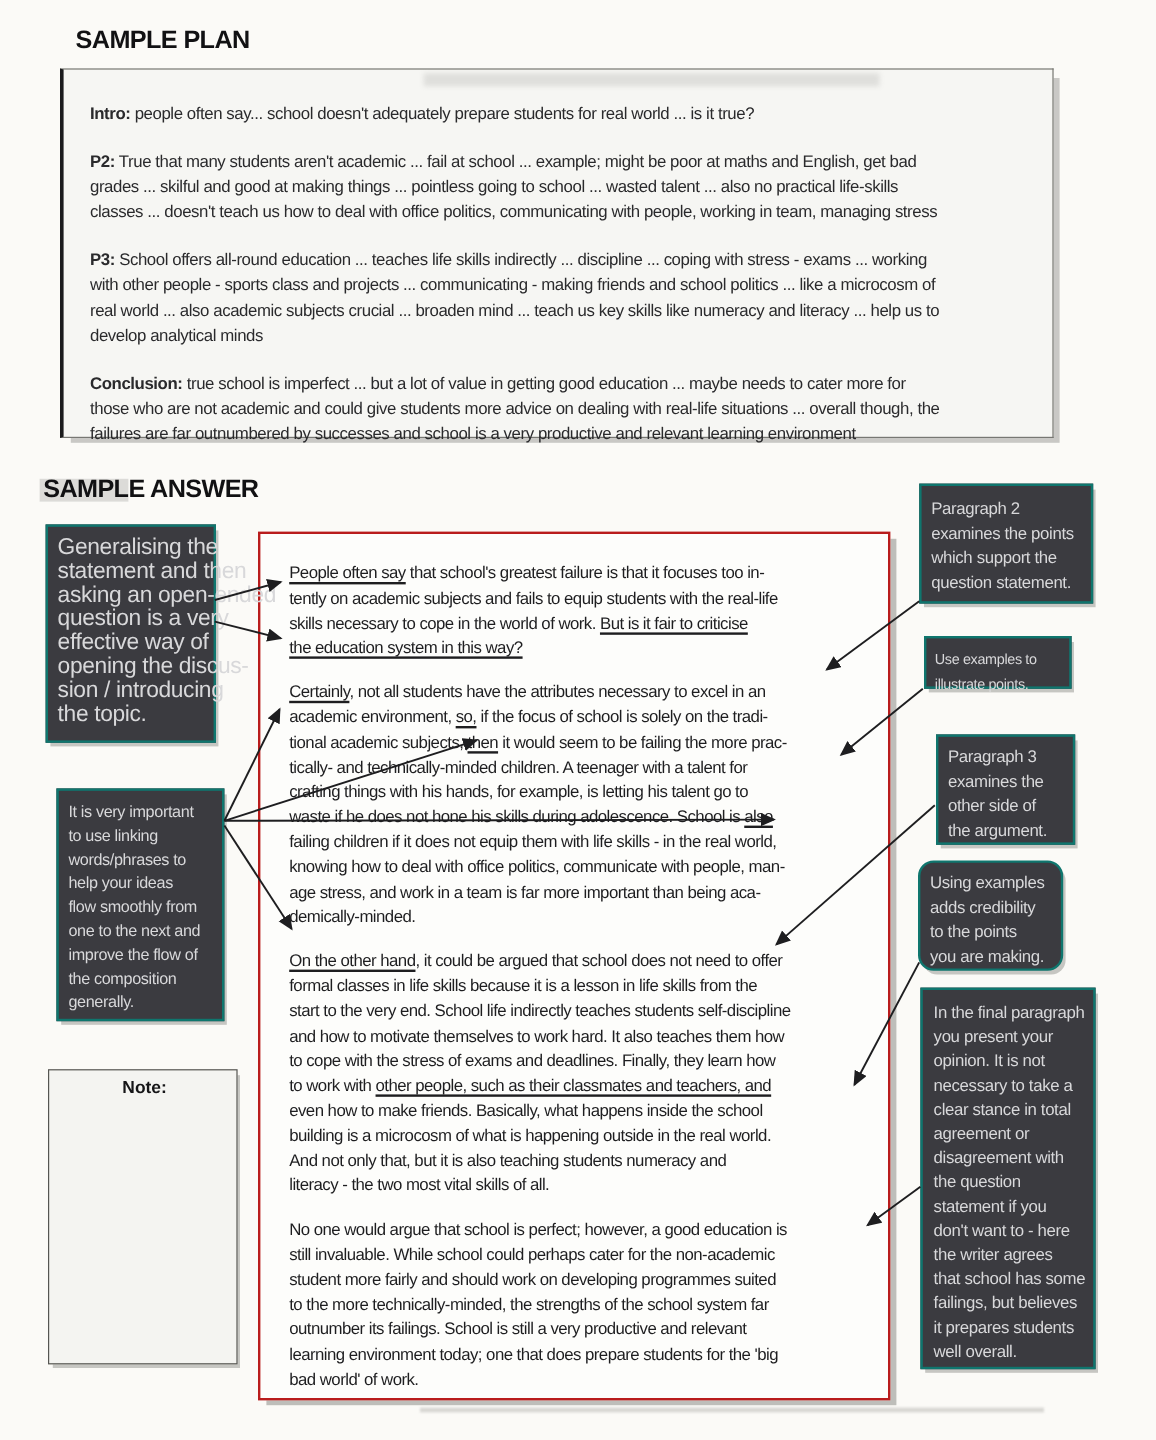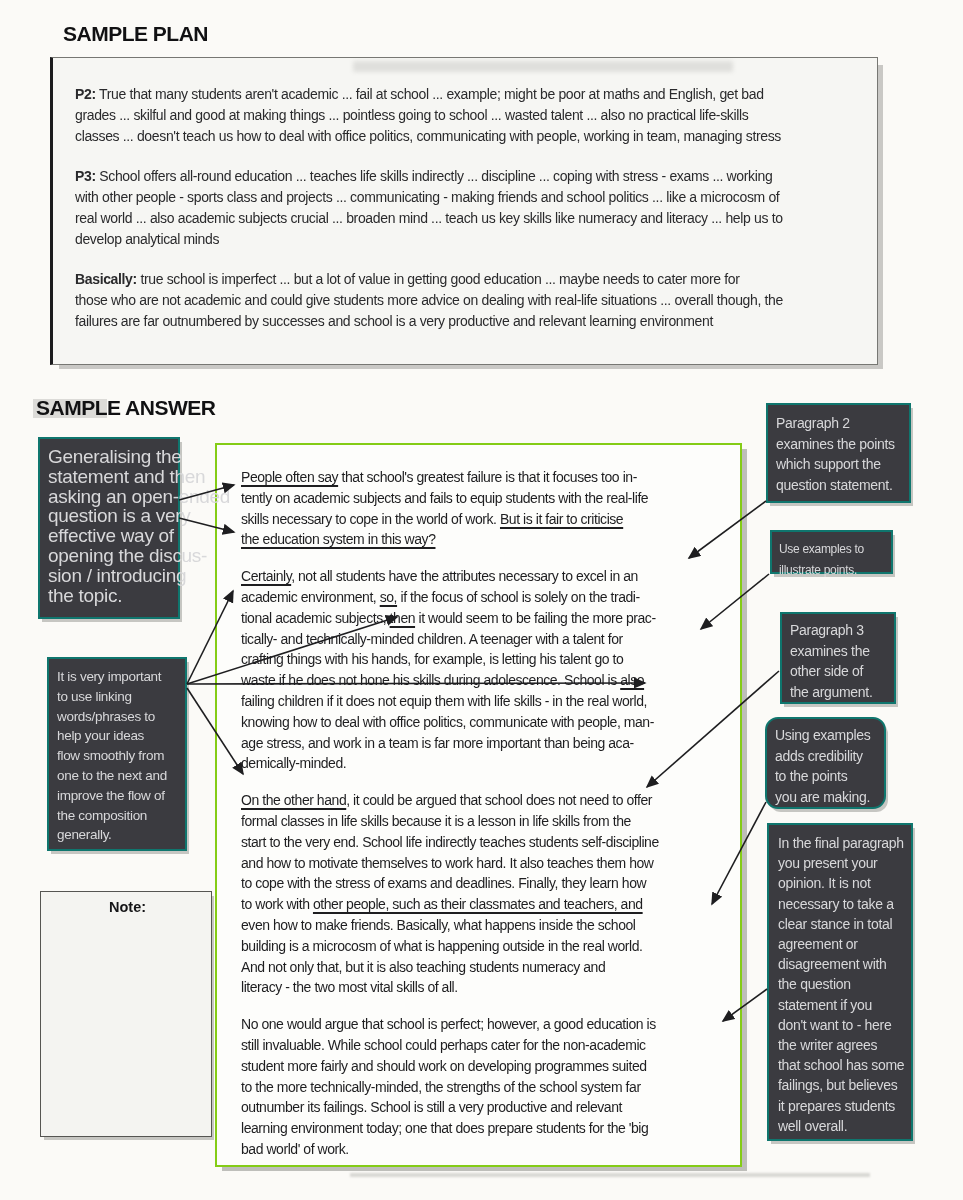--- a/index.html
+++ b/index.html
@@ -31,21 +31,21 @@
     padding:26px 14px 0 22px;
     z-index:1;
   }
   .plan-para{
     white-space:pre;font-size:14px;line-height:21px;letter-spacing:-0.35px;
     margin:0 0 19px 0;color:#2a2a2c;
   }
 
   #essay-box{
     position:absolute;left:215px;top:443px;width:527px;height:724px;
-    background:#fdfdfb;border:2px solid #84cc16;box-sizing:border-box;
+    background:#fdfdfb;border:2px solid #b91c1c;box-sizing:border-box;
     box-shadow:6px 5px 0 -1px rgba(130,130,125,.5);
     padding:22px 14px 0 24px;z-index:1;
   }
   .essay-para{
     white-space:pre;font-size:14px;line-height:20.8px;letter-spacing:-0.45px;
     margin:0 0 16px 0;color:#1e1e20;
   }
   .u{text-decoration:underline;text-underline-offset:3px;text-decoration-thickness:1.5px;}
 
   .dark-callout{
@@ -56,45 +56,46 @@
   }
   #callout-opening{left:38px;top:437px;width:142px;height:182px;padding:8px 6px 0 8px;font-size:19px;line-height:19.8px;letter-spacing:-0.3px;}
   #callout-linking{left:47px;top:657px;width:140px;height:194px;padding:8px 6px 0 8px;font-size:13.5px;line-height:19.8px;letter-spacing:-0.3px;}
   #callout-p2{left:766px;top:403px;width:145px;height:100px;padding:8px 6px 0 8px;font-size:14px;line-height:20.5px;letter-spacing:-0.3px;}
   #callout-use-examples{left:770px;top:530px;width:123px;height:44px;padding:7px 4px 0 7px;font-size:12px;line-height:20.5px;letter-spacing:-0.3px;}
   #callout-p3{left:780px;top:612px;width:116px;height:92px;padding:6px 4px 0 8px;font-size:14px;line-height:20.5px;letter-spacing:-0.3px;}
   #callout-credibility{left:765px;top:717px;width:121px;height:92px;padding:6px 4px 0 8px;font-size:14px;line-height:20.5px;letter-spacing:-0.3px;border-radius:13px;}
   #callout-final{left:767px;top:823px;width:146px;height:318px;padding:8px 5px 0 9px;font-size:14px;line-height:20.2px;letter-spacing:-0.3px;}
 
   #note-box{
-    position:absolute;left:40px;top:891px;width:172px;height:246px;
+    position:absolute;left:40px;top:891px;width:158px;height:246px;
     background:#f4f4f1;border:1px solid #555552;box-sizing:border-box;
     box-shadow:3px 4px 0 -1px rgba(120,120,115,.4);
     padding:7px 5px 16px 8px;z-index:2;
   }
   #note-title{font-weight:bold;text-align:center;font-size:14.5px;margin:0 0 2px 0;color:#161618;}
   #note-text{white-space:pre;font-size:13.8px;line-height:20.5px;letter-spacing:-0.35px;color:#222224;}
 
   #arrow-layer{position:absolute;left:0;top:0;z-index:4;pointer-events:none;}
 </style>
 </head>
 <body>
 
 <div class="heading" id="plan-heading">SAMPLE PLAN</div>
 
 <div id="plan-box">
   <div class="smudge" id="plan-bleed"></div>
+  <p class="plan-para"><b>Intro:</b> people often say... school doesn't adequately prepare students for real world ... is it true?</p>
   <p class="plan-para"><b>P2:</b> True that many students aren't academic ... fail at school ... example; might be poor at maths and English, get bad
 grades ... skilful and good at making things ... pointless going to school ... wasted talent ... also no practical life-skills
 classes ... doesn't teach us how to deal with office politics, communicating with people, working in team, managing stress</p>
   <p class="plan-para"><b>P3:</b> School offers all-round education ... teaches life skills indirectly ... discipline ... coping with stress - exams ... working
 with other people - sports class and projects ... communicating - making friends and school politics ... like a microcosm of
 real world ... also academic subjects crucial ... broaden mind ... teach us key skills like numeracy and literacy ... help us to
 develop analytical minds</p>
-  <p class="plan-para"><b>Basically:</b> true school is imperfect ... but a lot of value in getting good education ... maybe needs to cater more for
+  <p class="plan-para"><b>Conclusion:</b> true school is imperfect ... but a lot of value in getting good education ... maybe needs to cater more for
 those who are not academic and could give students more advice on dealing with real-life situations ... overall though, the
 failures are far outnumbered by successes and school is a very productive and relevant learning environment</p>
 </div>
 
 <div class="smudge" id="answer-smudge"></div>
 <div class="heading" id="answer-heading">SAMPLE ANSWER</div>
 
 <div class="dark-callout" id="callout-opening">Generalising the
 statement and then
 asking an open-ended

